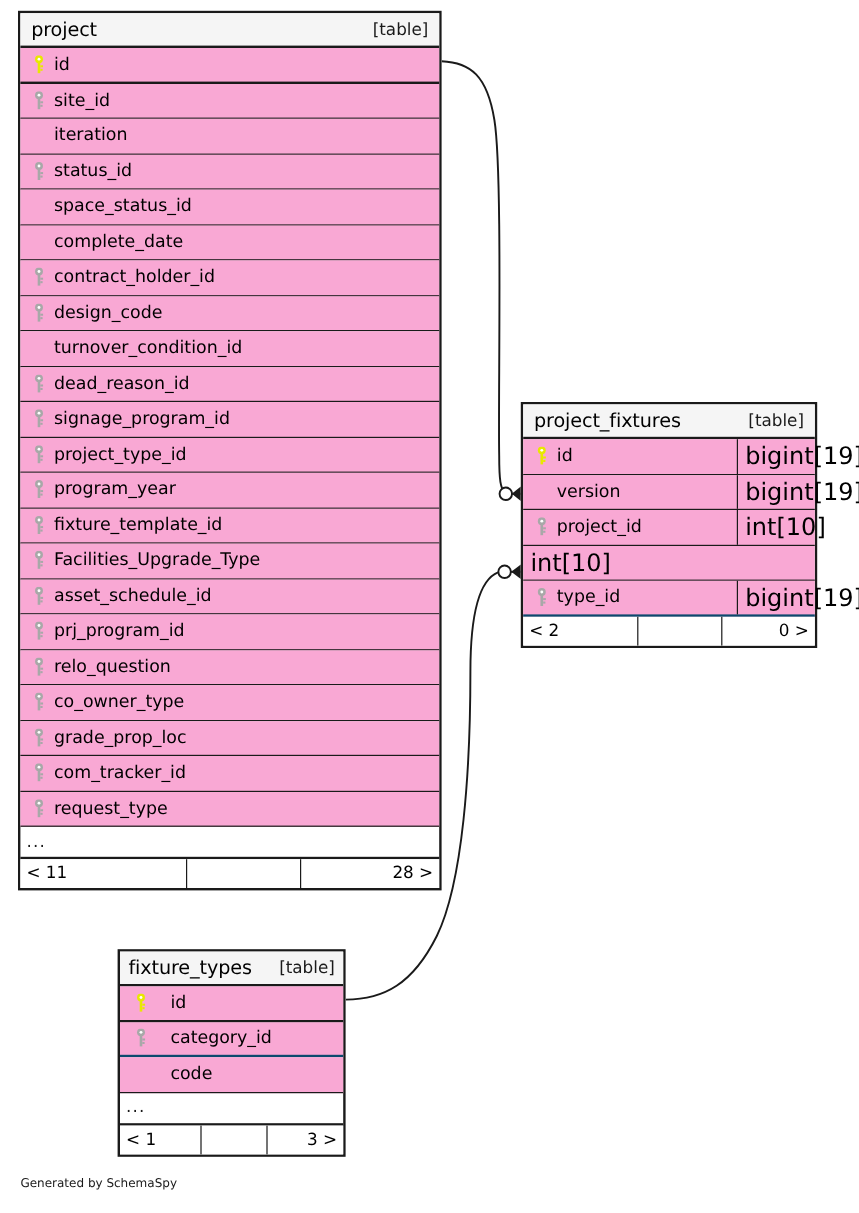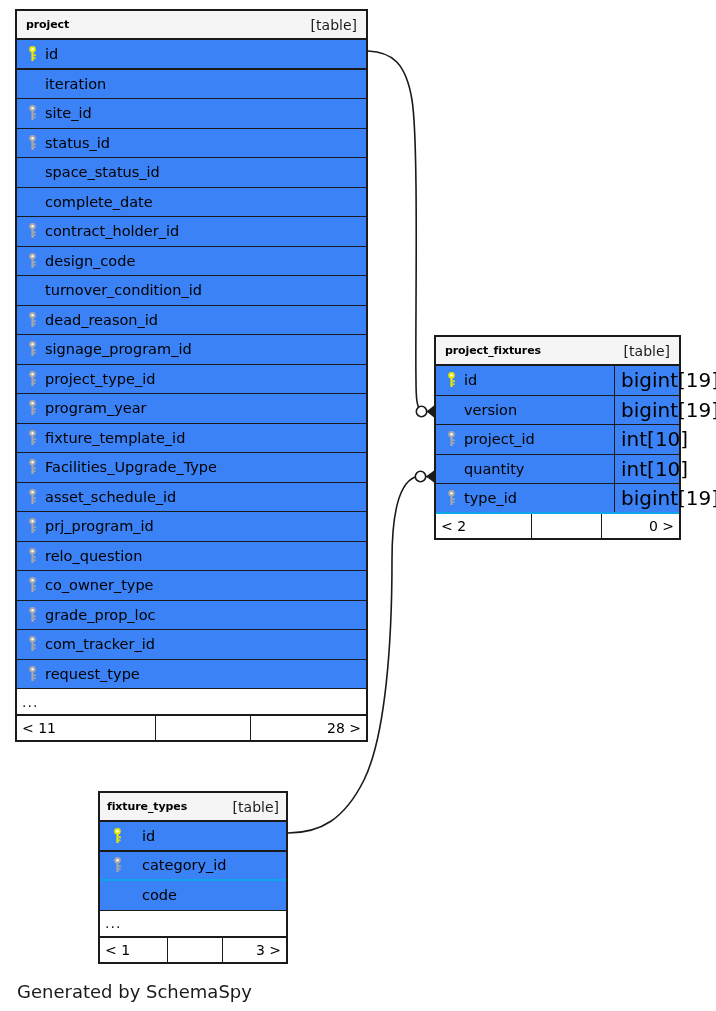--- a/index.html
+++ b/index.html
@@ -44,44 +44,44 @@
     display: flex;
     align-items: center;
     justify-content: space-between;
     background: #f5f5f5;
     border-bottom: 2px solid #1a1a1a;
     box-sizing: border-box;
     padding: 0 9px;
     height: 29px;
   }
   .tbl-name {
-    font-weight: bold;
-    font-size: 11px;
+    font-weight: normal;
+    font-size: 16px;
     color: #000000;
     letter-spacing: -0.1px;
   }
   .tbl-tag {
     font-size: 14px;
     color: #1a1a1a;
   }
 
   
   .col-row {
     display: flex;
     align-items: center;
     box-sizing: border-box;
     height: 29.5px;
     border-bottom: 1px solid #1a1a1a;
-    background: #3b82f6;
+    background: #f9a8d4;
   }
   .col-row.thick {
     border-bottom: 2px solid #1a1a1a;
   }
   .col-row.last {
-    border-bottom: 2px solid #0ea5e9;
+    border-bottom: 2px solid #0c4a6e;
   }
 
   .key-cell {
     width: 26px;
     min-width: 26px;
     display: flex;
     align-items: center;
     justify-content: center;
     padding-left: 4px;
     box-sizing: border-box;
@@ -185,21 +185,21 @@
   #tbl-fixture-types .foot-cell:nth-child(3) { width: 63px; }
 
   
   .key-icon { display: block; }
 
   
   #credit {
     position: absolute;
     left: 17px;
     top: 981px;
-    font-size: 18px;
+    font-size: 10px;
     color: #1a1a1a;
   }
 </style>
 </head>
 <body>
 
 <div id="canvas">
 
   <svg id="edges" width="716" height="1011" viewBox="0 0 716 1011">
 
@@ -231,34 +231,34 @@
               <circle cx="4.5" cy="3.3" r="3.3" fill="#e8e800"></circle>
               <circle cx="4.5" cy="3.3" r="1.2" fill="#ffffff"></circle>
               <rect x="3.4" y="5.6" width="2.2" height="9.4" fill="#e8e800"></rect>
               <rect x="5.6" y="8.4" width="2.3" height="1.7" fill="#e8e800"></rect>
               <rect x="5.6" y="11.3" width="1.9" height="1.7" fill="#e8e800"></rect>
             </svg>
         </span>
         <span class="col-label">id</span>
       </div>
       <div class="col-row">
+        <span class="key-cell">
+          <svg class="key-icon" width="9" height="16" viewBox="0 0 9 16">
+              <circle cx="4.5" cy="3.3" r="3.3" fill="#a8a8a8"></circle>
+              <circle cx="4.5" cy="3.3" r="1.2" fill="#ffffff"></circle>
+              <rect x="3.4" y="5.6" width="2.2" height="9.4" fill="#a8a8a8"></rect>
+              <rect x="5.6" y="8.4" width="2.3" height="1.7" fill="#a8a8a8"></rect>
+              <rect x="5.6" y="11.3" width="1.9" height="1.7" fill="#a8a8a8"></rect>
+            </svg>
+        </span>
+        <span class="col-label">site_id</span>
+      </div>
+      <div class="col-row">
         <span class="key-cell"></span>
         <span class="col-label">iteration</span>
-      </div>
-      <div class="col-row">
-        <span class="key-cell">
-          <svg class="key-icon" width="9" height="16" viewBox="0 0 9 16">
-              <circle cx="4.5" cy="3.3" r="3.3" fill="#a8a8a8"></circle>
-              <circle cx="4.5" cy="3.3" r="1.2" fill="#ffffff"></circle>
-              <rect x="3.4" y="5.6" width="2.2" height="9.4" fill="#a8a8a8"></rect>
-              <rect x="5.6" y="8.4" width="2.3" height="1.7" fill="#a8a8a8"></rect>
-              <rect x="5.6" y="11.3" width="1.9" height="1.7" fill="#a8a8a8"></rect>
-            </svg>
-        </span>
-        <span class="col-label">site_id</span>
       </div>
       <div class="col-row">
         <span class="key-cell">
           <svg class="key-icon" width="9" height="16" viewBox="0 0 9 16">
               <circle cx="4.5" cy="3.3" r="3.3" fill="#a8a8a8"></circle>
               <circle cx="4.5" cy="3.3" r="1.2" fill="#ffffff"></circle>
               <rect x="3.4" y="5.6" width="2.2" height="9.4" fill="#a8a8a8"></rect>
               <rect x="5.6" y="8.4" width="2.3" height="1.7" fill="#a8a8a8"></rect>
               <rect x="5.6" y="11.3" width="1.9" height="1.7" fill="#a8a8a8"></rect>
             </svg>
@@ -509,24 +509,20 @@
                 <rect x="5.6" y="8.4" width="2.3" height="1.7" fill="#a8a8a8"></rect>
                 <rect x="5.6" y="11.3" width="1.9" height="1.7" fill="#a8a8a8"></rect>
               </svg>
           </span>
           <span class="col-label">project_id</span>
         </span>
         <span class="type-part">int[10]</span>
       </div>
 
       <div class="col-row">
-        <span class="name-part">
-          <span class="key-cell"></span>
-          <span class="col-label">quantity</span>
-        </span>
         <span class="type-part">int[10]</span>
       </div>
 
       <div class="col-row last">
         <span class="name-part">
           <span class="key-cell">
             <svg class="key-icon" width="9" height="16" viewBox="0 0 9 16">
                 <circle cx="4.5" cy="3.3" r="3.3" fill="#a8a8a8"></circle>
                 <circle cx="4.5" cy="3.3" r="1.2" fill="#ffffff"></circle>
                 <rect x="3.4" y="5.6" width="2.2" height="9.4" fill="#a8a8a8"></rect>

